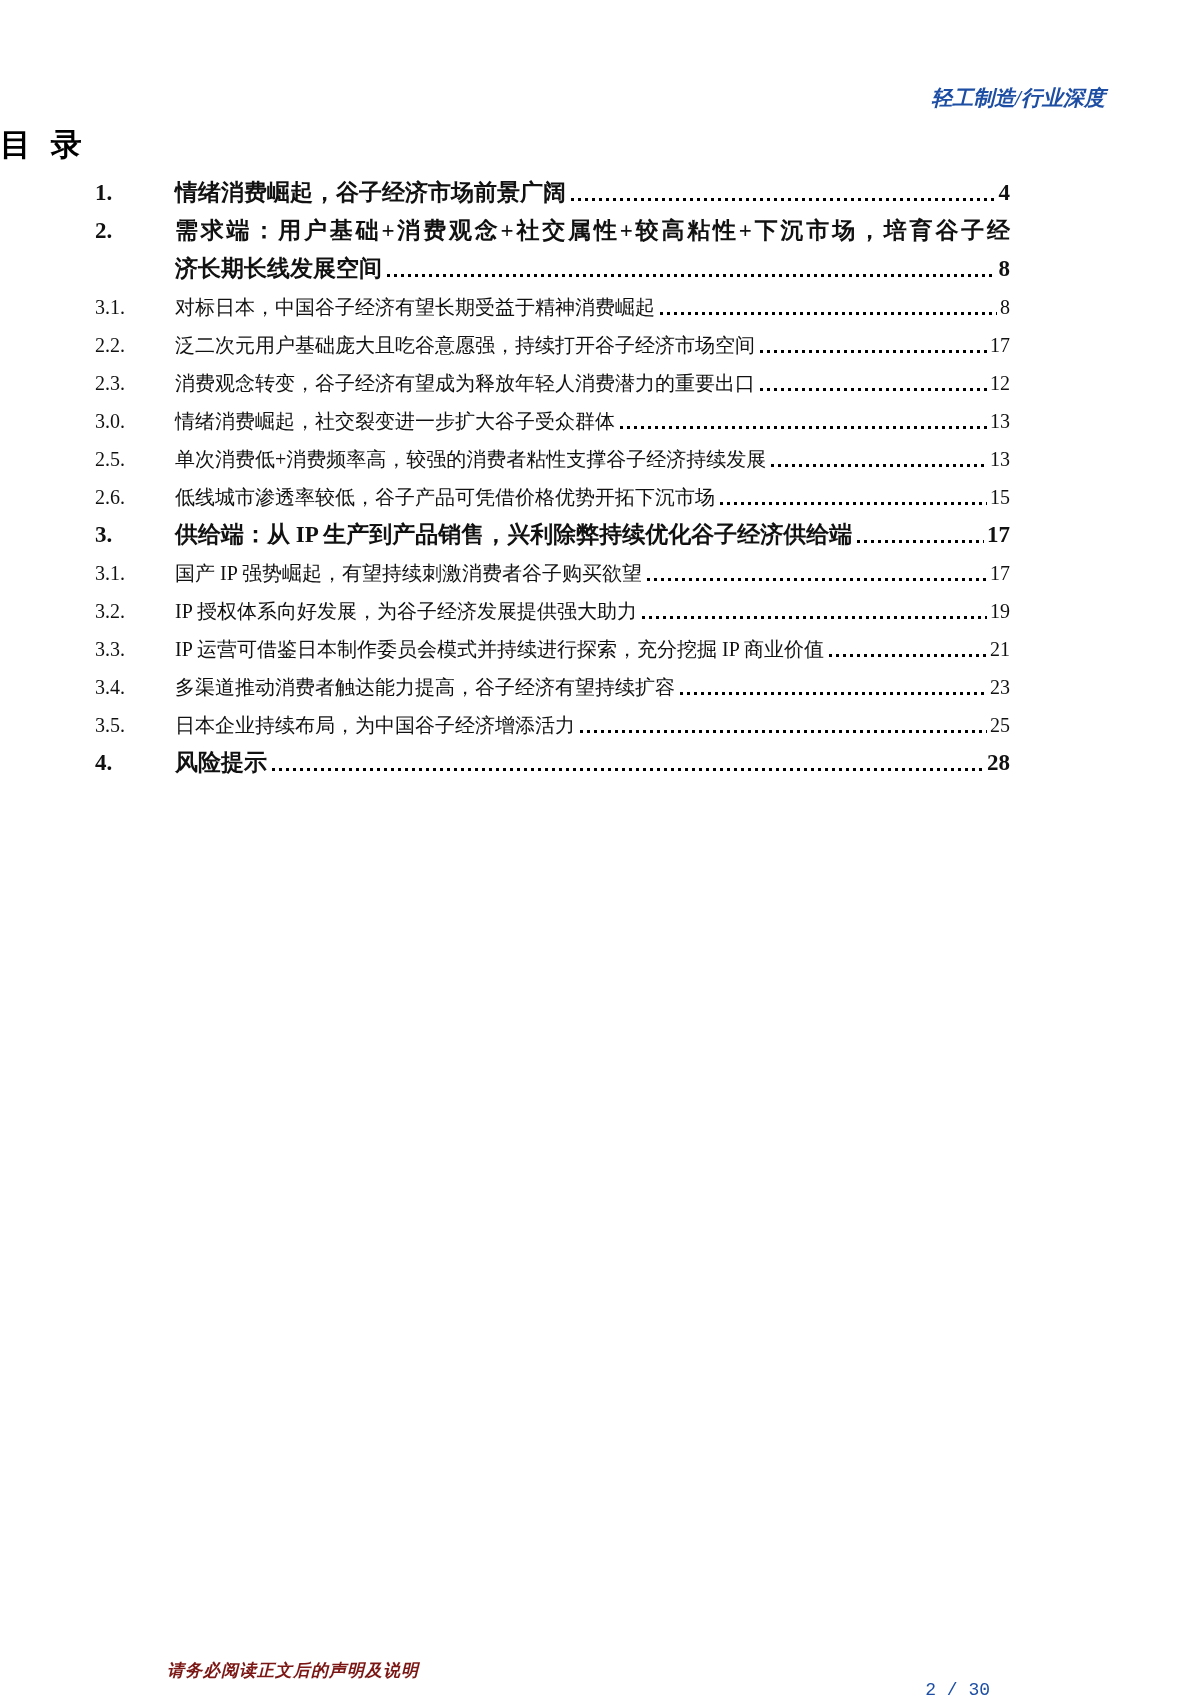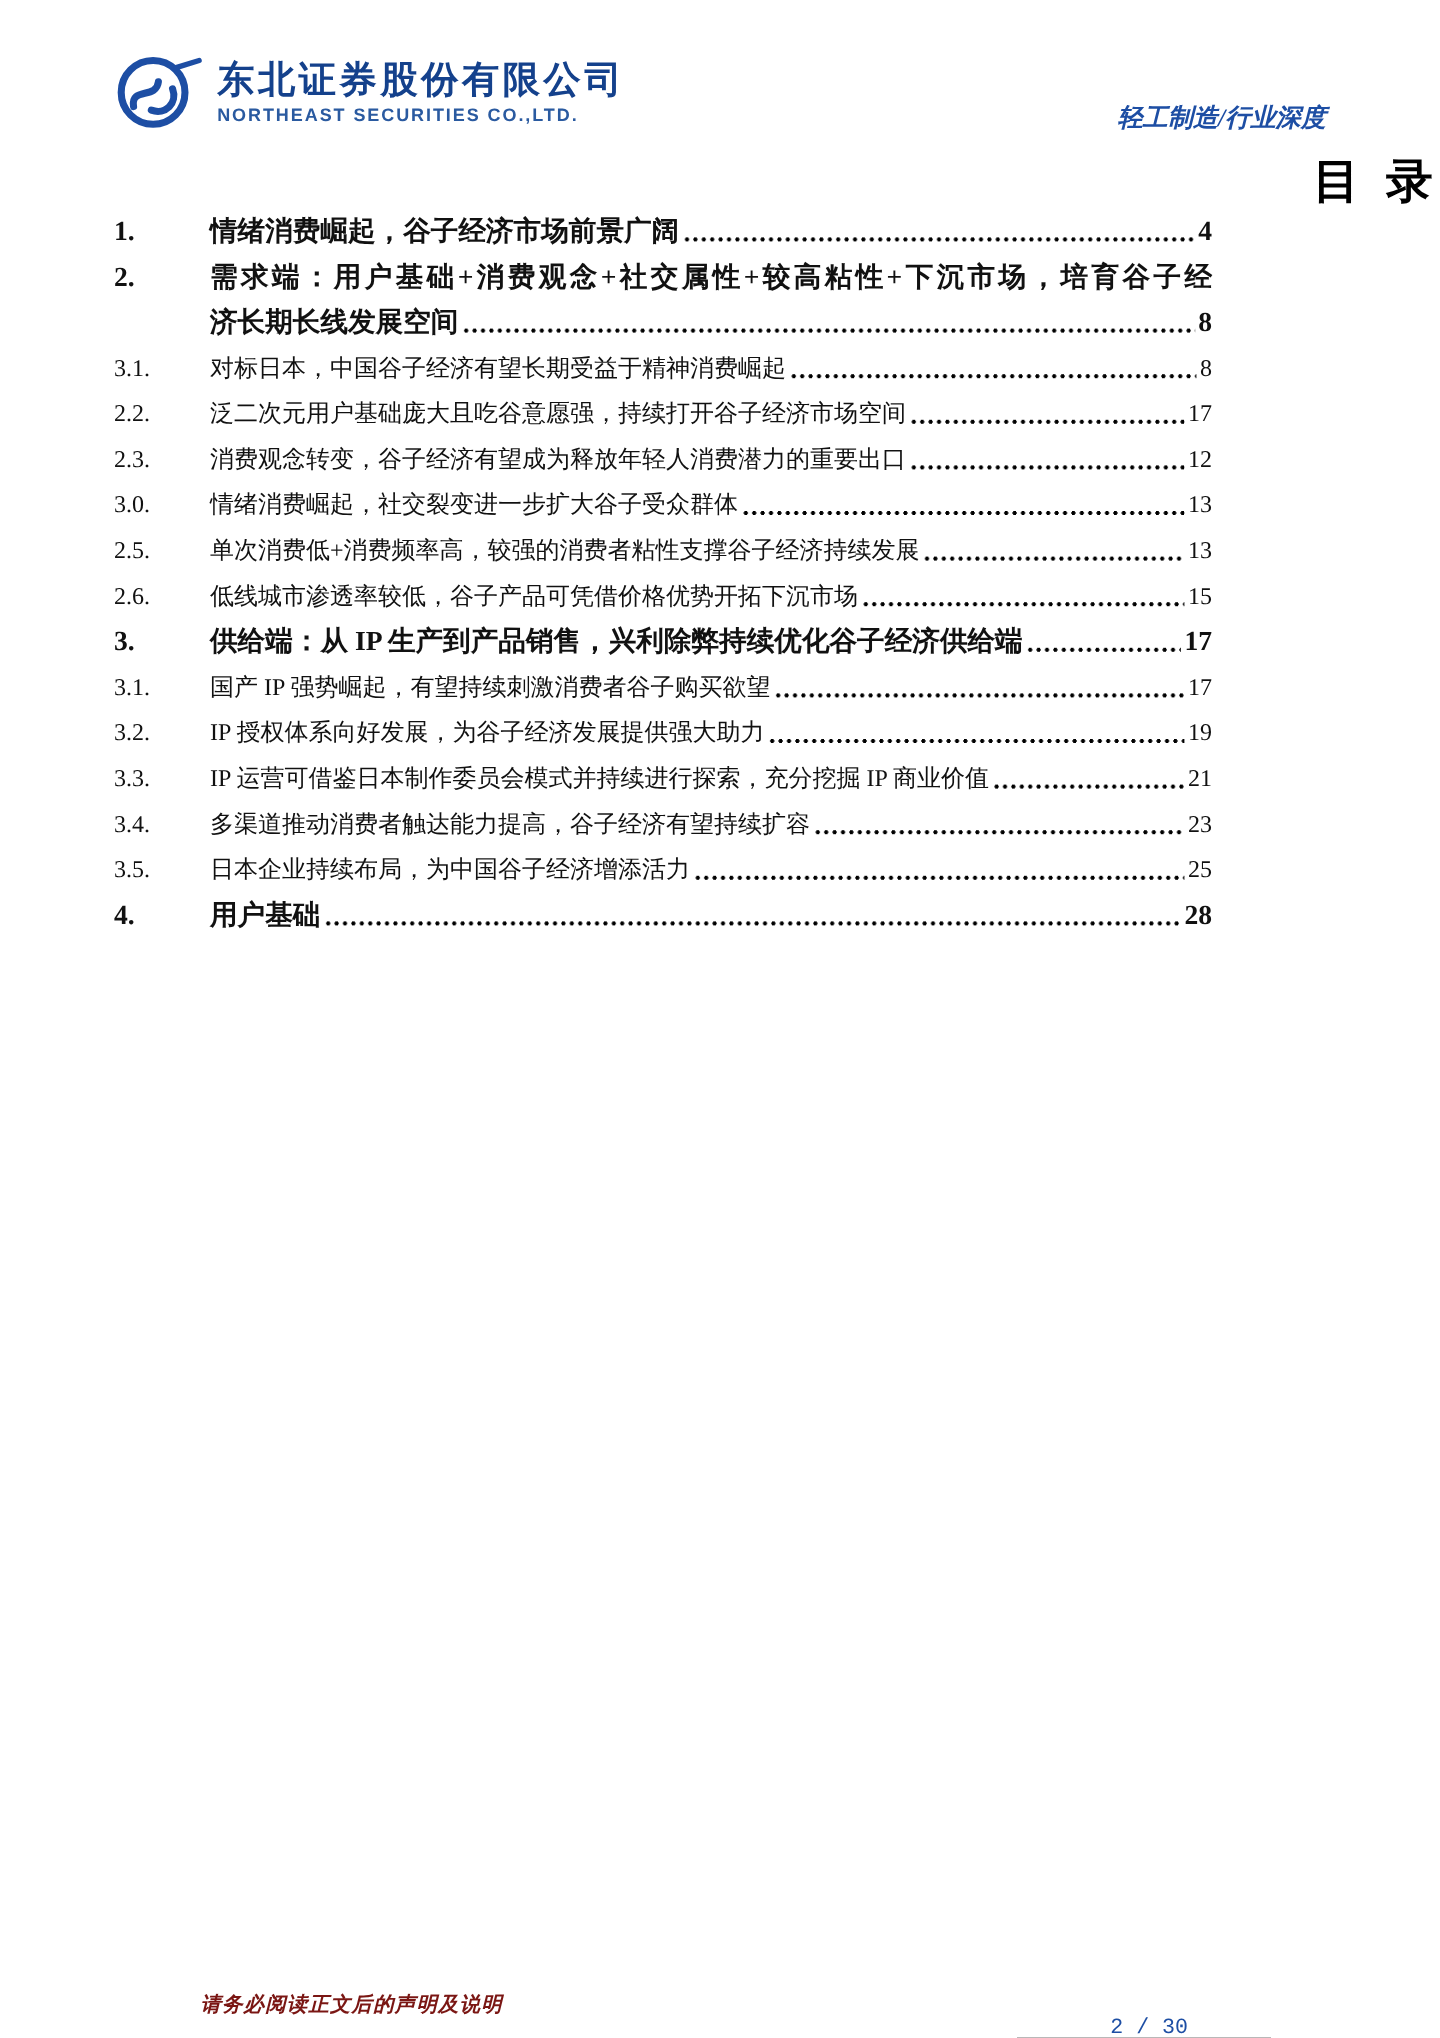--- a/index.html
+++ b/index.html
@@ -27,21 +27,21 @@
     font-size:15px; font-weight:bold; color:#2a5aa0; letter-spacing:1.6px; margin-top:4px;
   }
   .report-tag {
     position:absolute; right:0; top:38px;
     font-size:21px; font-weight:bold; font-style:italic; color:#1d4ea4;
   }
 
   
   .toc-title {
     position:absolute; top:124px; left:0; right:0;
-    text-align:right; font-size:39px; font-weight:bold; letter-spacing:6px; color:#000;
+    text-align:left; font-size:31px; font-weight:bold; letter-spacing:6px; color:#000;
   }
   .toc { position:absolute; top:174px; left:95px; width:915px; }
   .toc-entry { display:flex; line-height:38px; }
   .toc-entry.level1 { font-size:23px; font-weight:bold; }
   .toc-entry.level2 { font-size:20px; font-weight:normal; }
   .toc-num { flex:none; width:80px; }
   .toc-body { flex:1 1 auto; min-width:0; }
   .toc-cont { text-align:justify; text-align-last:justify; }
   .toc-line { display:flex; }
   .toc-text { flex:none; white-space:nowrap; }
@@ -63,32 +63,20 @@
     font-size:17px; font-weight:bold; font-style:italic; color:#7a1613; letter-spacing:1px;
   }
   .footer-page { font-size:18px; color:#1d4ea4;margin-top:40px; }
 </style>
 </head>
 <body>
 
 <div class="page">
 
   <div class="header">
-    <div class="brand">
-      <svg class="logo" viewBox="0 0 100 84">
-        <circle cx="44" cy="42" r="36" fill="none" stroke="#1d4ea4" stroke-width="8"></circle>
-        <path d="M22 58 C 18 36, 48 50, 50 30" fill="none" stroke="#1d4ea4" stroke-width="8" stroke-linecap="round"></path>
-        <path d="M42 62 C 58 68, 72 54, 66 38" fill="none" stroke="#1d4ea4" stroke-width="8" stroke-linecap="round"></path>
-        <path d="M70 14 L 96 6" fill="none" stroke="#1d4ea4" stroke-width="6" stroke-linecap="round"></path>
-      </svg>
-      <div class="brand-text">
-        <span class="brand-cn">东北证券股份有限公司</span>
-        <span class="brand-en">NORTHEAST SECURITIES CO.,LTD.</span>
-      </div>
-    </div>
     <div class="report-tag">轻工制造/行业深度</div>
   </div>
 
   <div class="toc-title">目  录</div>
   <div class="toc">
       <div class="toc-entry level1">
         <span class="toc-num">1.</span>
         <div class="toc-body">
           <div class="toc-line">
             <span class="toc-text">情绪消费崛起，谷子经济市场前景广阔</span>
@@ -225,21 +213,21 @@
             <span class="toc-text">日本企业持续布局，为中国谷子经济增添活力</span>
             <span class="toc-leader"></span>
             <span class="toc-page">25</span>
           </div>
         </div>
       </div>
       <div class="toc-entry level1">
         <span class="toc-num">4.</span>
         <div class="toc-body">
           <div class="toc-line">
-            <span class="toc-text">用户基础</span>
+            <span class="toc-text">风险提示</span>
             <span class="toc-leader"></span>
             <span class="toc-page">28</span>
           </div>
         </div>
       </div>
     </div>
 
   <div class="footer">
     <span class="footer-disclaimer">请务必阅读正文后的声明及说明</span>
     <span class="footer-page">2 / 30</span>

